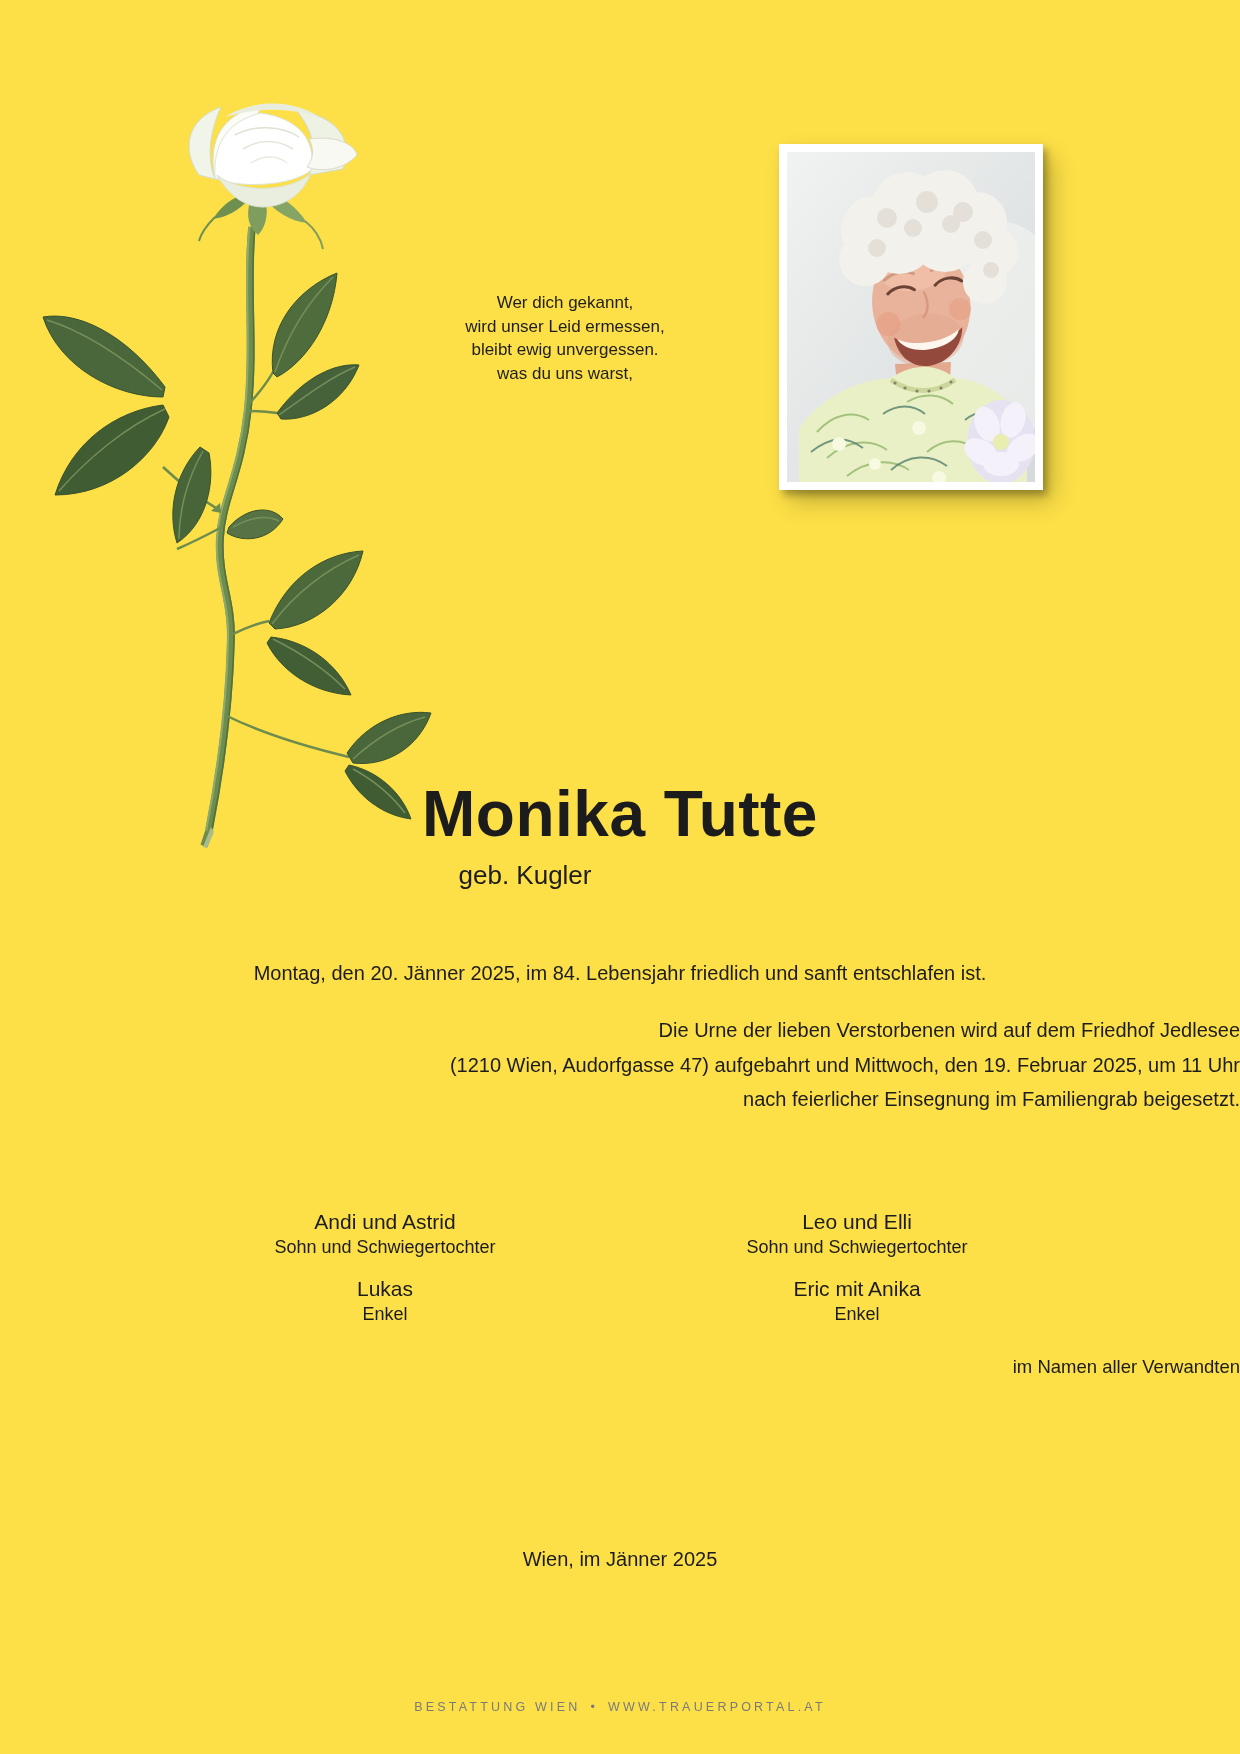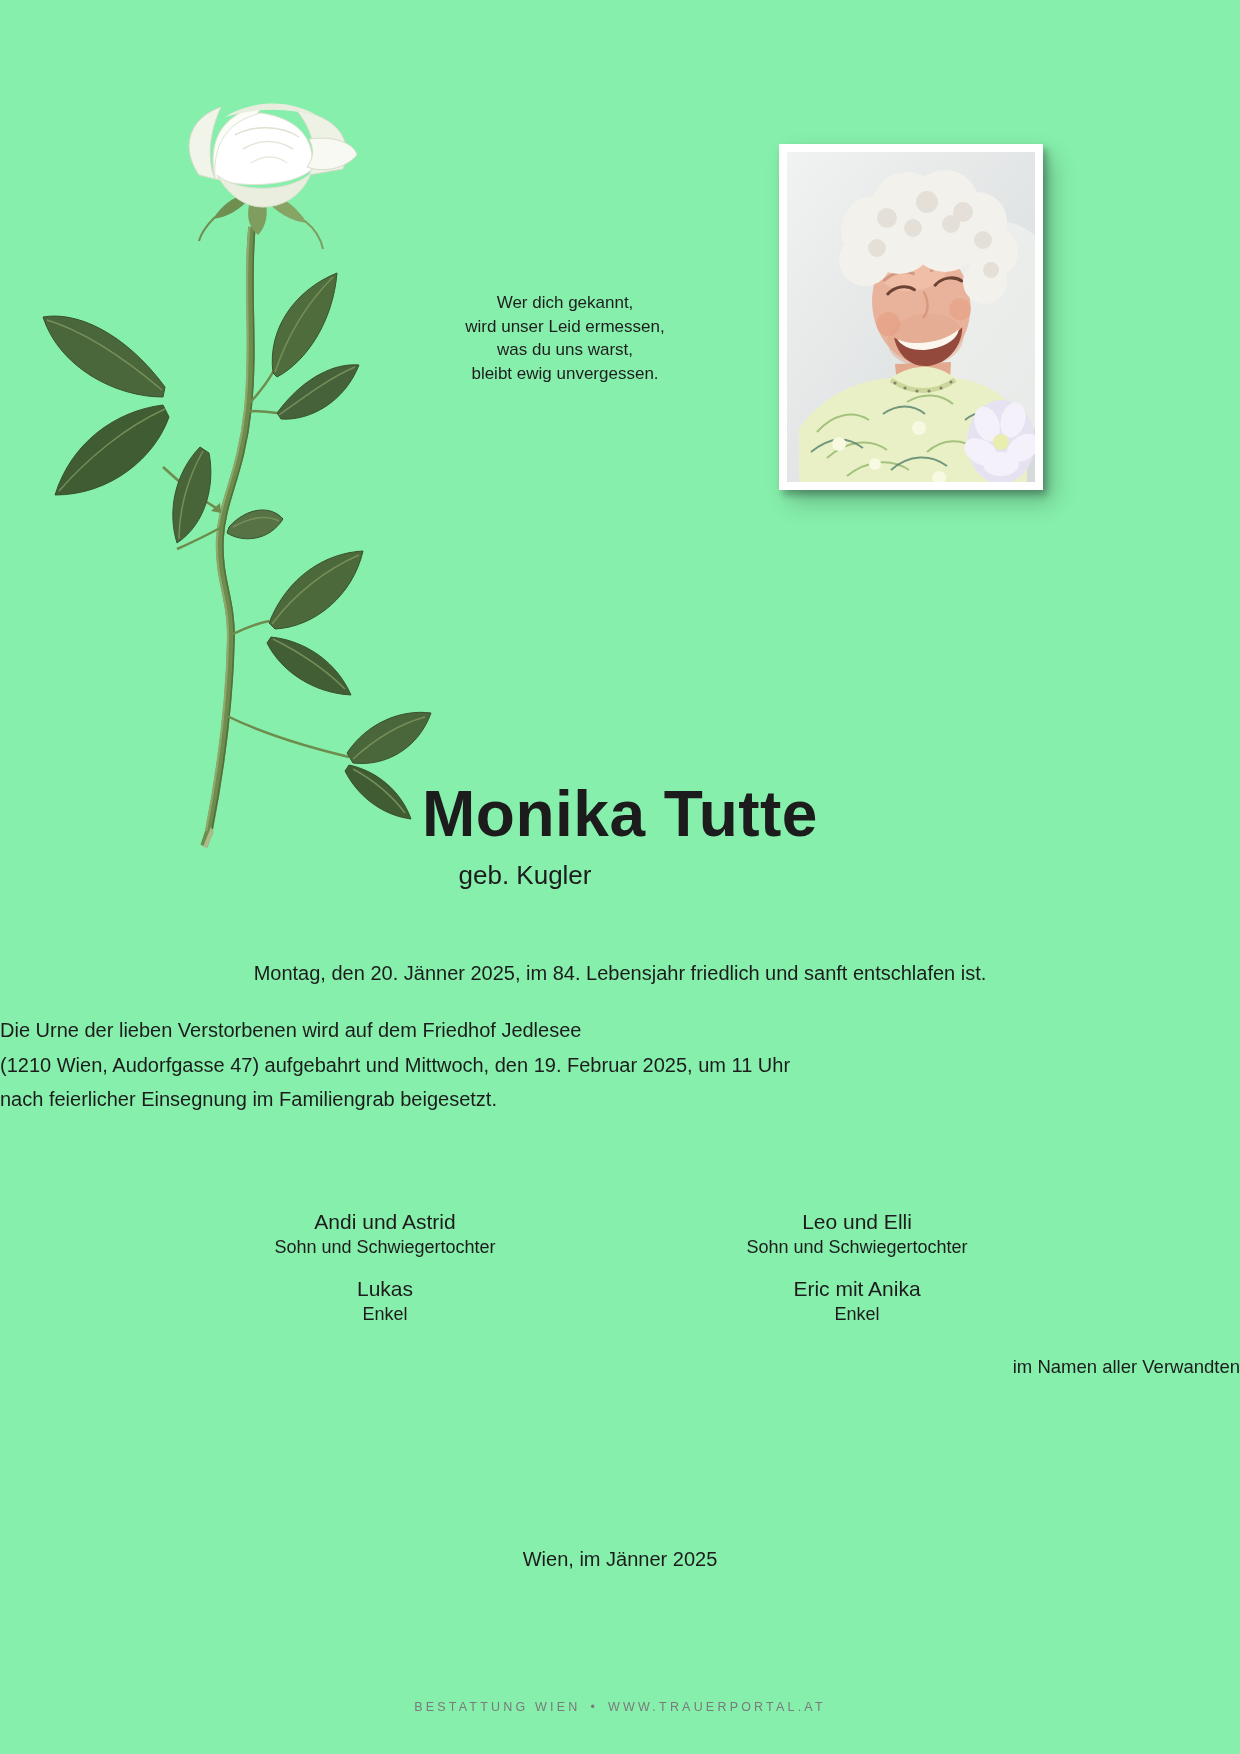--- a/index.html
+++ b/index.html
@@ -1,17 +1,17 @@
 <!DOCTYPE html>
 <html><head>
 <meta charset="utf-8">
 <style>
   html,body{margin:0;padding:0;background:#ffffff;}
   .page{
-    position:relative;width:1240px;height:1754px;background:#86efac;
+    position:relative;width:1240px;height:1754px;background:#fde047;
     font-family:"Liberation Sans",sans-serif;color:#1c1c1c;overflow:hidden;
   }
   
   .rose{position:absolute;left:15px;top:75px;width:440px;height:780px;}
   
   .photo-frame{
     position:absolute;left:779px;top:144px;width:248px;height:330px;
     background:#ffffff;padding:8px;
     box-shadow:4px 5px 7px rgba(0,0,0,0.28), 10px 12px 22px rgba(0,0,0,0.22);
   }
@@ -20,21 +20,21 @@
   .poem{position:absolute;left:365px;top:291px;width:400px;text-align:center;
         font-size:17px;line-height:23.5px;color:#1e1e1e;}
   .announce{position:absolute;left:0;top:633px;width:1240px;text-align:center;
         font-size:20.5px;line-height:35px;}
   .name{position:absolute;left:0;top:778px;width:1240px;text-align:center;
         font-size:64px;line-height:72px;letter-spacing:0.5px;font-weight:bold;}
   .birth{position:absolute;left:0;top:860px;width:1050px;text-align:center;
         font-size:26px;}
   .death-line{position:absolute;left:0;top:962px;width:1240px;text-align:center;
         font-size:20px;}
-  .burial{position:absolute;left:0;top:1013px;width:1240px;text-align:left;
+  .burial{position:absolute;left:0;top:1013px;width:1240px;text-align:right;
         font-size:20px;line-height:34.5px;}
   .col{position:absolute;top:1208px;width:400px;text-align:center;}
   .col-left{left:185px;}
   .col-right{left:657px;}
   .m-name{font-size:21px;line-height:27px;}
   .m-rel{font-size:18px;line-height:24px;margin-bottom:16px;}
   .closing{position:absolute;left:0;top:1356px;width:1240px;text-align:right;
         font-size:18.5px;}
   .place-date{position:absolute;left:0;top:1548px;width:1240px;text-align:center;
         font-size:20px;}
@@ -201,22 +201,22 @@
           <circle cx="142" cy="239" r="1.6"></circle>
         <circle cx="154" cy="236" r="1.6"></circle>
           <circle cx="164" cy="230" r="1.6"></circle>
       </g>
     </svg>
   </div>
 
   <div class="poem">
     <div>Wer dich gekannt,</div>
     <div>wird unser Leid ermessen,</div>
+    <div>bleibt ewig unvergessen.</div>
     <div>was du uns warst,</div>
-    <div>bleibt ewig unvergessen.</div>
   </div>
 
 
   <div class="name">Monika Tutte</div>
   <div class="birth">geb. Kugler</div>
 
   <div class="death-line">Montag, den 20. Jänner 2025, im 84. Lebensjahr friedlich und sanft entschlafen ist.</div>
 
   <div class="burial">
     <div>Die Urne der lieben Verstorbenen wird auf dem Friedhof Jedlesee</div>

